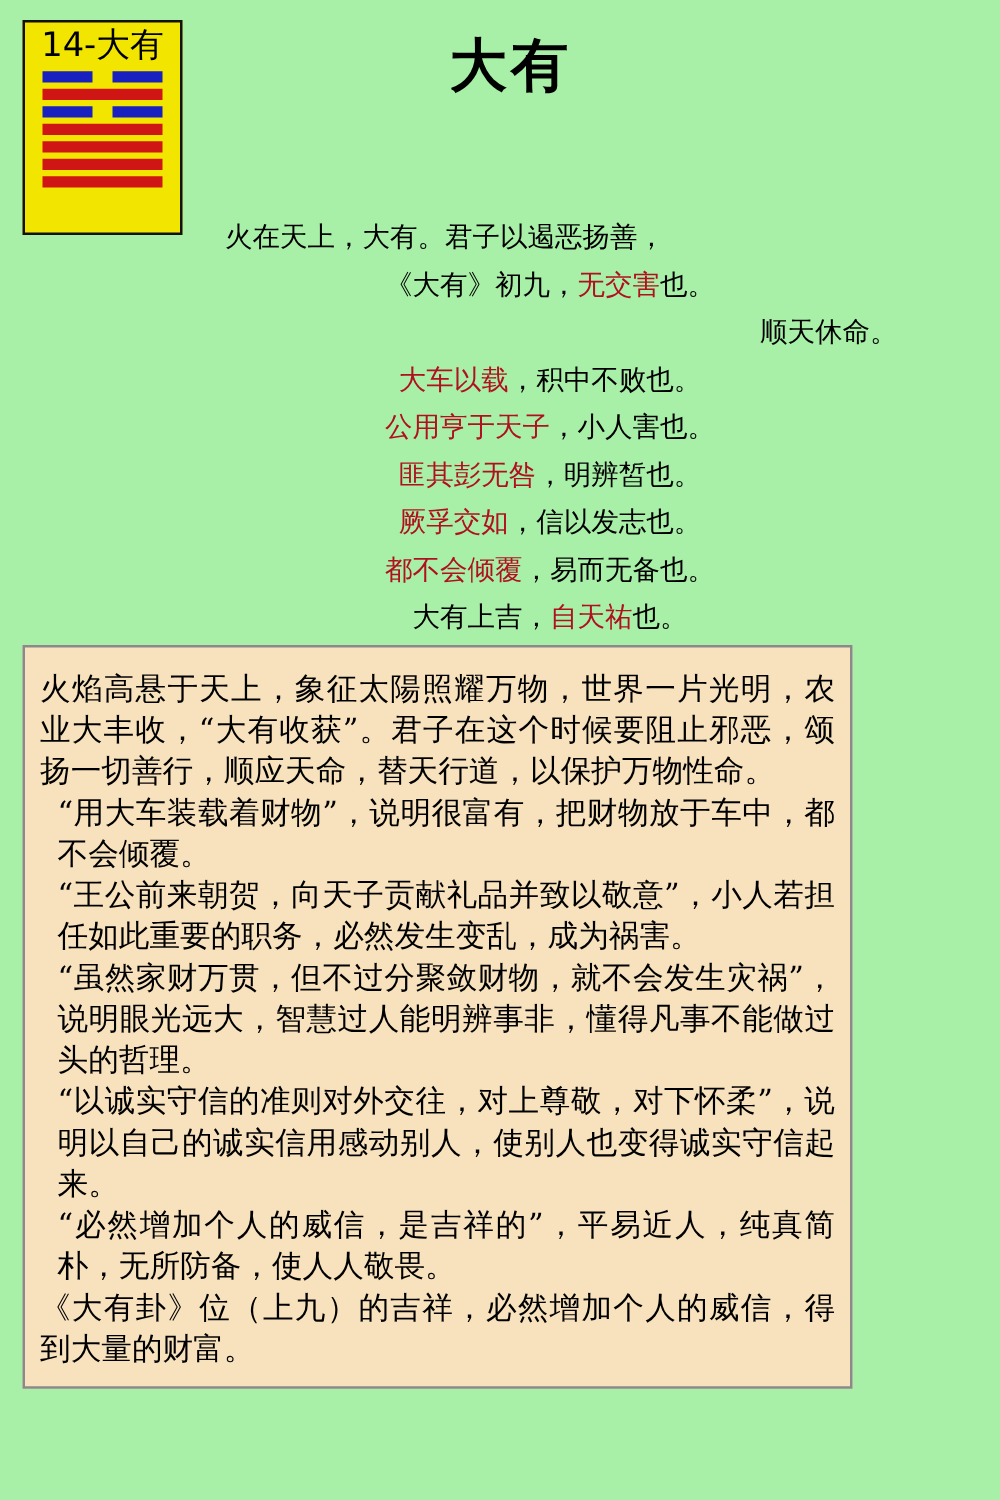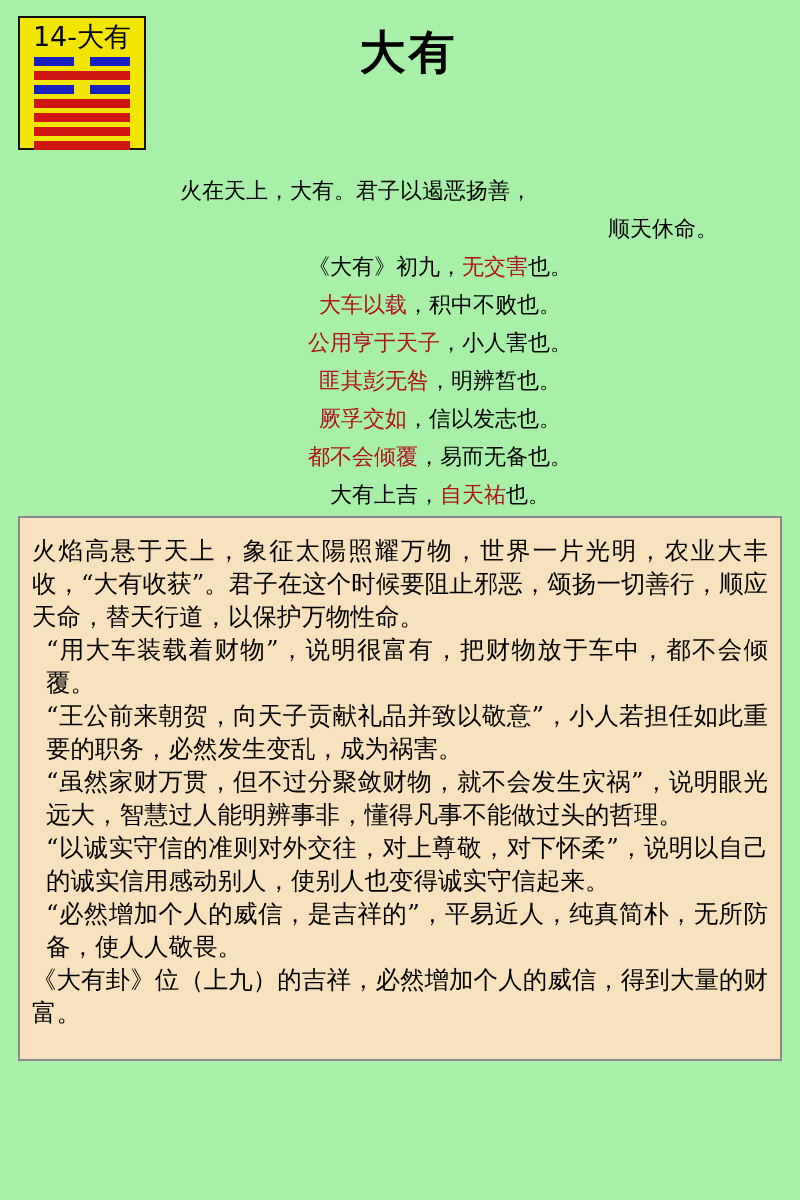--- a/index.html
+++ b/index.html
@@ -19,21 +19,21 @@
   .header {
     position: relative;
     height: 170px;
   }
 
   .hexagram-card {
     position: absolute;
     left: 18px;
     top: 16px;
     width: 128px;
-    height: 134px;
+    height: 172px;
     background: #f2e500;
     border: 2px solid #111111;
     box-sizing: border-box;
   }
   .hexagram-label {
     font-size: 27px;
     line-height: 32px;
     text-align: center;
     color: #000000;
     font-weight: 400;
@@ -98,25 +98,25 @@
   }
   .hl {
     color: #b01020;
   }
 
   
   .commentary {
     position: absolute;
     left: 18px;
     top: 516px;
-    width: 764px;
+    width: 664px;
     background: #f7e2bd;
     border: 2px solid #8a8a8a;
     box-sizing: border-box;
-    padding: 16px 12px 30px 12px;
+    padding: 16px 12px 14px 12px;
   }
   .commentary p {
     margin: 0;
     font-size: 24.5px;
     line-height: 33px;
     color: #000000;
     text-align: justify;
     font-family: "DejaVu Serif", "Liberation Serif", serif;
     text-indent: 0;
   }
@@ -157,22 +157,22 @@
           <div class="hex-yang"></div>
         </div>
     </div>
   </div>
 
   <div class="title">大有</div>
 </div>
 
 <div class="verses">
     <div class="verse-line first"><span>火在天上，大有。君子以遏恶扬善，</span></div>
+    <div class="verse-line"><span>《大有》初九，</span><span class="hl">无交害</span><span>也。</span></div>
     <div class="verse-line indent-right"><span>顺天休命。</span></div>
-    <div class="verse-line"><span>《大有》初九，</span><span class="hl">无交害</span><span>也。</span></div>
     <div class="verse-line"><span class="hl">大车以载</span><span>，积中不败也。</span></div>
     <div class="verse-line"><span class="hl">公用亨于天子</span><span>，小人害也。</span></div>
     <div class="verse-line"><span class="hl">匪其彭无咎</span><span>，明辨皙也。</span></div>
     <div class="verse-line"><span class="hl">厥孚交如</span><span>，信以发志也。</span></div>
     <div class="verse-line"><span class="hl">都不会倾覆</span><span>，易而无备也。</span></div>
     <div class="verse-line"><span>大有上吉，</span><span class="hl">自天祐</span><span>也。</span></div>
   </div>
 
 <div class="commentary">
     <p>火焰高悬于天上，象征太陽照耀万物，世界一片光明，农业大丰收，“大有收获”。君子在这个时候要阻止邪恶，颂扬一切善行，顺应天命，替天行道，以保护万物性命。</p>

